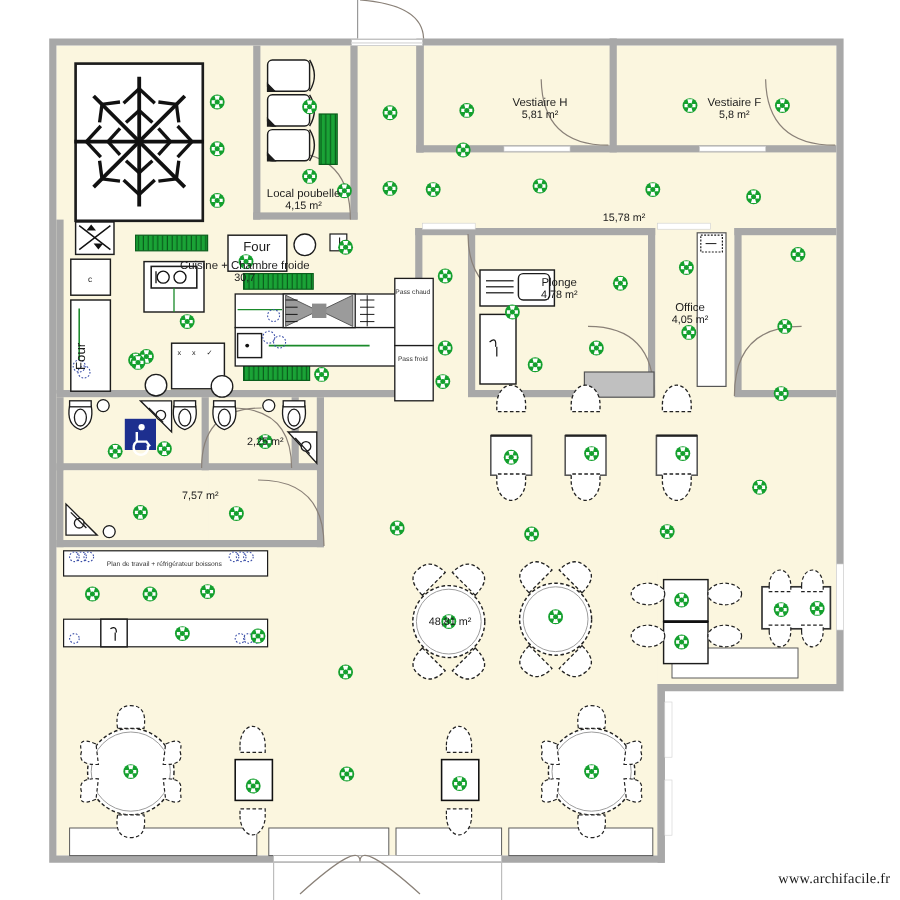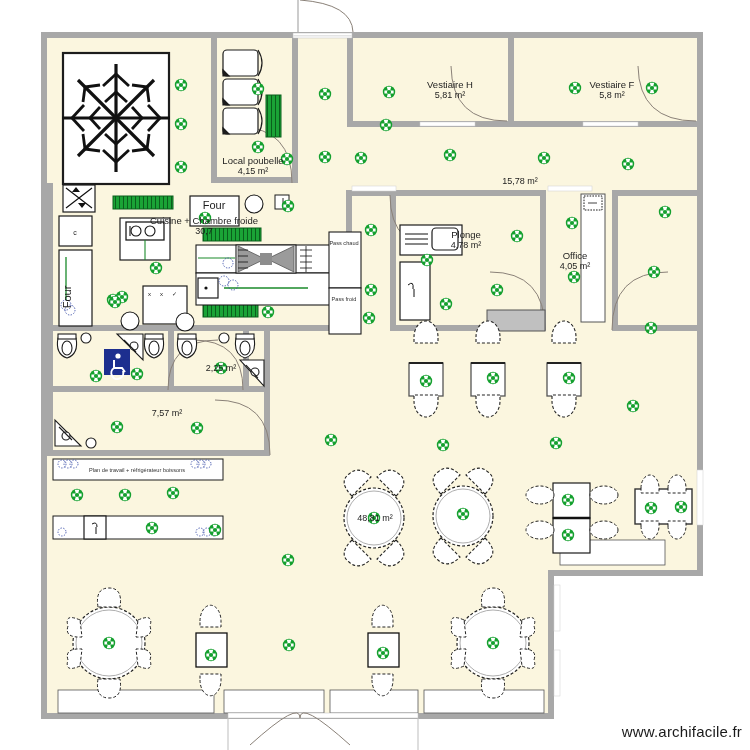--- a/index.html
+++ b/index.html
@@ -10,22 +10,22 @@
     font-family:"Liberation Sans", sans-serif;
     overflow:hidden;
     position:relative;
   }
   #plan{
     position:absolute;left:0;top:0;width:750px;height:750px;
   }
   .watermark{
     position:absolute;
     right:8px;bottom:10px;
-    font-family:Liberation Sans, sans-serif;
-    font-size:15px;
+    font-family:Liberation Serif, serif;
+    font-size:12px;
     color:#1a1a1a;
     letter-spacing:0.2px;
     user-select:none;
   }
   svg text{
     font-family:"Liberation Sans", sans-serif;
     fill:#1c1c1c;
   }
   .roomlabel{font-size:9.5px;text-anchor:middle;}
   .roomarea{font-size:9px;text-anchor:middle;}

